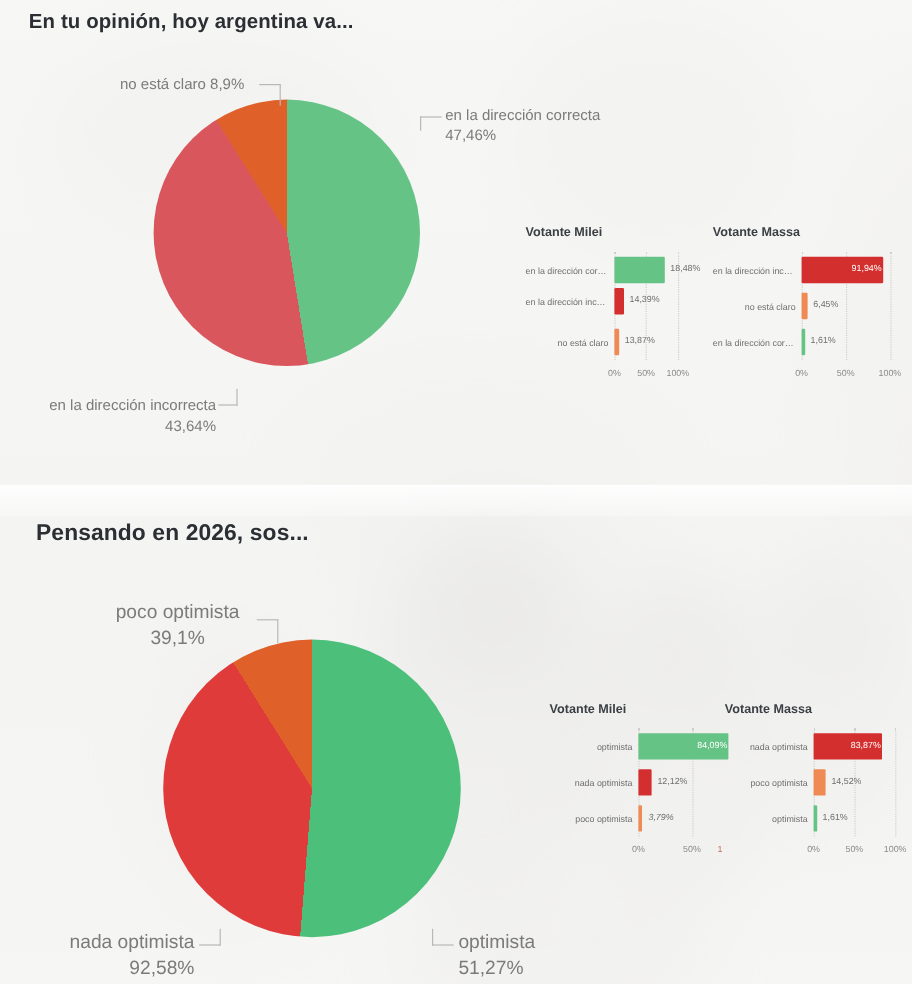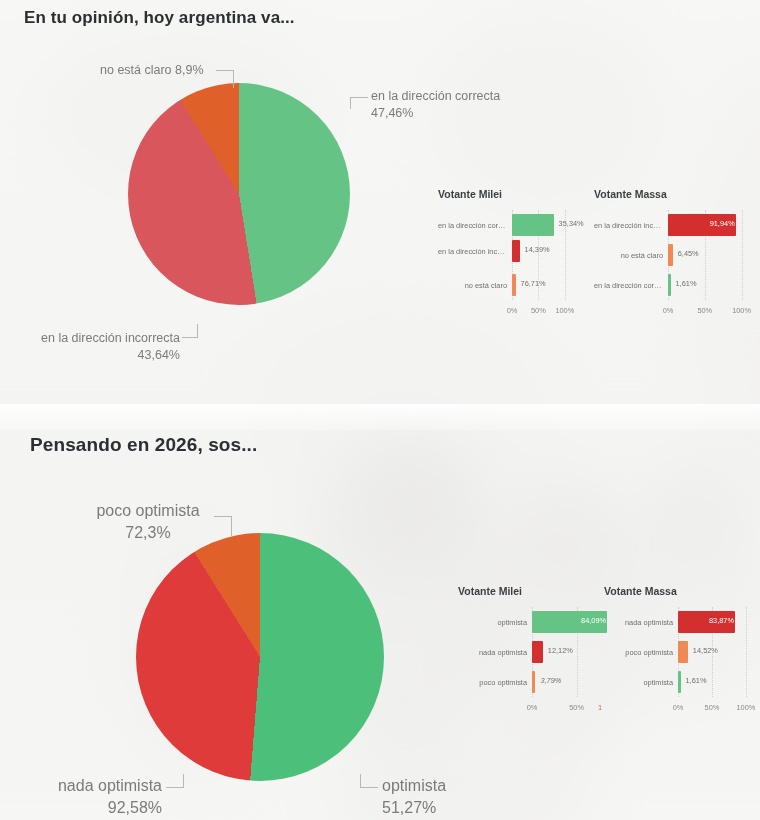--- a/index.html
+++ b/index.html
@@ -221,35 +221,35 @@
     <div class="mini" id="mini-1">
       <div class="mini-title">Votante Milei</div>
       <div class="mini-plot" style="width: 130px; height: 94px;">
           <div class="grid-line" style="left: 74px; height: 90px;"></div>
           <div class="grid-line" style="left: 100.415px; height: 90px;"></div>
           <div class="grid-line" style="left: 126.83px; height: 90px;"></div>
           <div class="mini-row" style="top: 0px;">
             <div class="mini-cat" style="width: 74px;">en la dirección correcta</div>
             <div class="bar-area">
               <div class="bar" style="width: 41.6249px; background: rgb(102, 195, 134);"></div>
-              <div class="bar-val outside" style="left: 46.6249px;">35,34%</div>
+              <div class="bar-val outside" style="left: 46.6249px;">18,48%</div>
             </div>
           </div>
           <div class="mini-row" style="top: 26px;">
             <div class="mini-cat" style="width: 74px;">en la dirección incorr...</div>
             <div class="bar-area">
               <div class="bar" style="width: 7.60226px; background: rgb(211, 47, 47);"></div>
               <div class="bar-val outside" style="left: 12.6023px;">14,39%</div>
             </div>
           </div>
           <div class="mini-row" style="top: 60px;">
             <div class="mini-cat" style="width: 74px;">no está claro</div>
             <div class="bar-area">
               <div class="bar" style="width: 3.60302px; background: rgb(239, 138, 85);"></div>
-              <div class="bar-val outside" style="left: 8.60302px;">76,71%</div>
+              <div class="bar-val outside" style="left: 8.60302px;">13,87%</div>
             </div>
           </div>
           <div class="axis-tick" style="left: 74px; top: 96px;">0%</div>
           <div class="axis-tick" style="left: 100.415px; top: 96px;">50%</div>
           <div class="axis-tick" style="left: 126.83px; top: 96px;">100%</div>
         </div>
     </div>
 
     <div class="mini" id="mini-2">
       <div class="mini-title">Votante Massa</div>
@@ -285,21 +285,21 @@
     </div>
   </div>
 
   <div class="panel" id="panel-bottom" style="top:0; height:820px; pointer-events:none;">
     <div class="section-title" id="title-bottom" style="pointer-events:auto;">Pensando en 2026, sos...</div>
 
     <div class="pie" id="pie2" style="pointer-events: auto; background: conic-gradient(rgb(76, 192, 122) 0deg, rgb(76, 192, 122) 184.572deg, rgb(224, 59, 59) 184.572deg, rgb(224, 59, 59) 327.96deg, rgb(224, 96, 42) 327.96deg, rgb(224, 96, 42) 360deg);"></div>
 
     <div class="pie-label big lbl-left" style="left:88px; top:500px; width:120px; text-align:center; pointer-events:auto;">
       <span>poco optimista</span>
-      <span class="pct">72,3%</span>
+      <span class="pct">39,1%</span>
     </div>
     <div class="leader" style="left:214px; top:516px; width:18px; height:20px; border-top-width:1px; border-right-width:1px;"></div>
 
     <div class="pie-label big lbl-right" style="left:32px; top:775px; width:130px; text-align:right; pointer-events:auto;">
       <span>nada optimista</span>
       <span class="pct">92,58%</span>
     </div>
     <div class="leader" style="left:166px; top:774px; width:18px; height:14px; border-bottom-width:1px; border-right-width:1px;"></div>
 
     <div class="pie-label big lbl-right" style="left:382px; top:775px; pointer-events:auto;">

